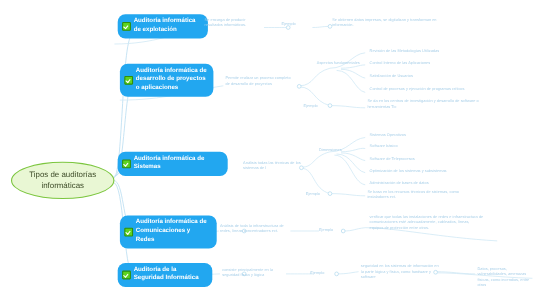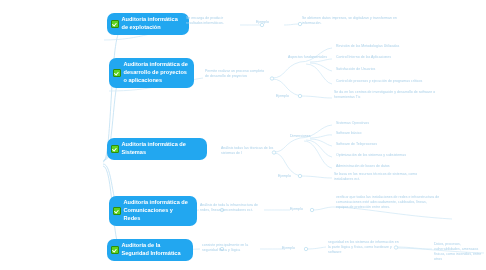--- a/index.html
+++ b/index.html
@@ -141,20 +141,23 @@
       <circle cx="274" cy="152.5" r="1.7"></circle>
       <circle cx="300" cy="176" r="1.7"></circle>
       <circle cx="222" cy="210" r="1.7"></circle>
       <circle cx="312" cy="210" r="1.7"></circle>
       <circle cx="222" cy="249" r="1.7"></circle>
       <circle cx="306" cy="249" r="1.7"></circle>
       <circle cx="396" cy="247.5" r="1.7"></circle>
     </g>
   </svg>
 
+  <div class="node root" style="left:10px; top:147px; width:94px; height:34px;">
+    <span>Tipos de auditorías informáticas</span>
+  </div>
 
   <div class="node pill" style="left:107px; top:13px; width:82px;">
     <span class="pill-icon"></span>
     <span class="pill-label">Auditoría informática de explotación</span>
   </div>
   <div class="leaf" style="left:186px; top:16px; width:54px;">Se encarga de producir resultados informáticos.</div>
   <div class="leaf" style="left:256px; top:20px; width:30px;">Ejemplo</div>
   <div class="leaf" style="left:302px; top:16px; width:112px;">Se obtienen datos impresos, se digitalizan y transforman en información.</div>
 
   <div class="node pill" style="left:109px; top:58px; width:85px;">

